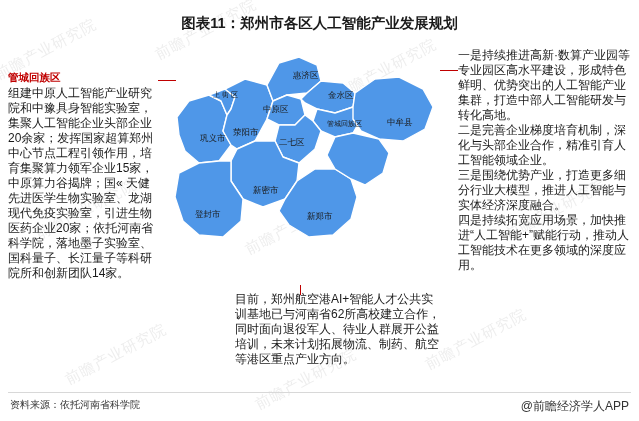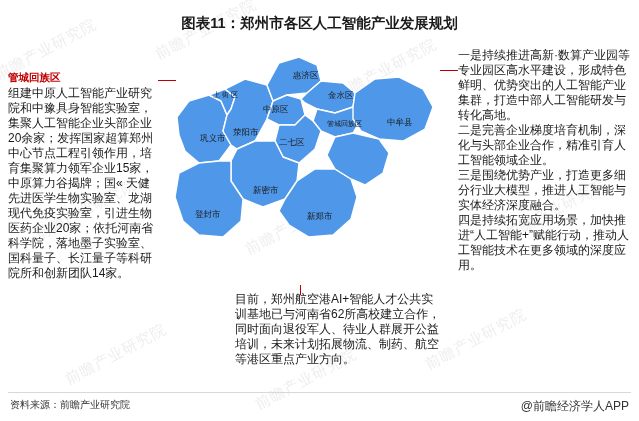--- a/index.html
+++ b/index.html
@@ -211,16 +211,16 @@
 二是完善企业梯度培育机制，深化与头部企业合作，精准引育人工智能领域企业。
 三是围绕优势产业，打造更多细分行业大模型，推进人工智能与实体经济深度融合。
 四是持续拓宽应用场景，加快推进“人工智能+”赋能行动，推动人工智能技术在更多领域的深度应用。</div>
   </div>
 
   <div class="ann ann-bottom">
     <div class="ann-body">目前，郑州航空港AI+智能人才公共实训基地已与河南省62所高校建立合作，同时面向退役军人、待业人群展开公益培训，未来计划拓展物流、制药、航空等港区重点产业方向。</div>
   </div>
 
   <div class="divider-line"></div>
-  <div class="footer-source">资料来源：前瞻产业研究院</div>
+  <div class="footer-source">资料来源：依托河南省科学院</div>
   <div class="footer-brand">@前瞻经济学人APP</div>
 
 </div>
 
 </body></html>

